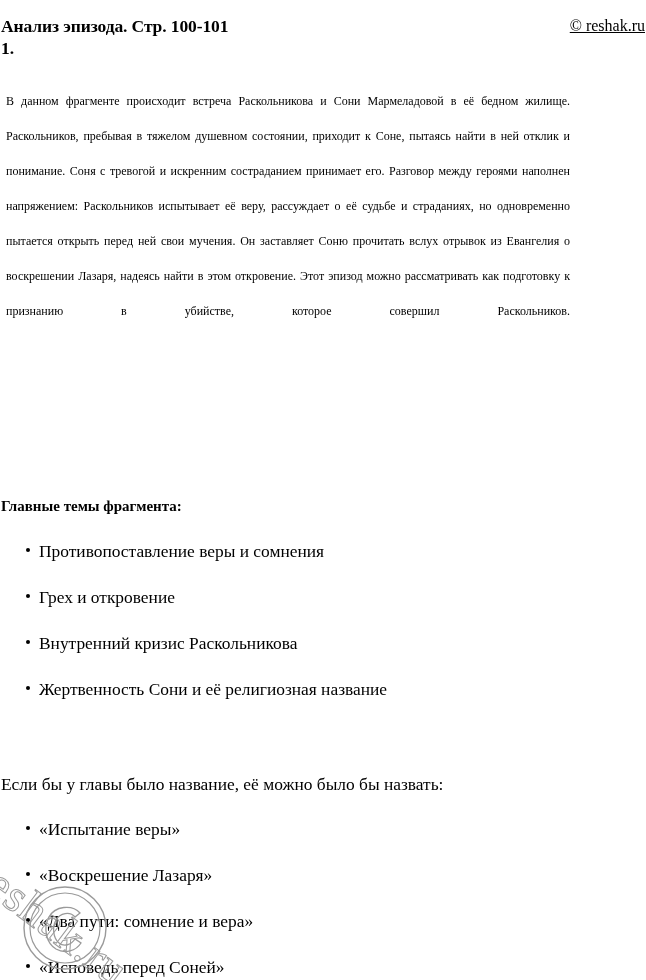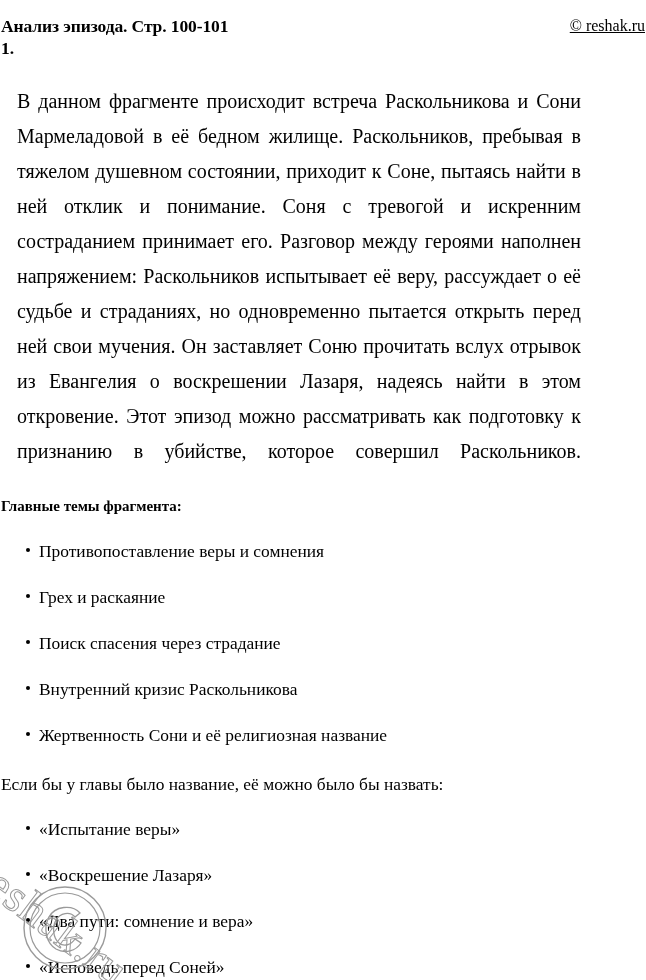--- a/index.html
+++ b/index.html
@@ -58,24 +58,24 @@
   .item-number {
     position: absolute;
     left: 1px;
     top: 38px;
     font-size: 17.5px;
     font-weight: bold;
   }
 
   .para {
     position: absolute;
-    left: 17px;
+    left: 6px;
     top: 84px;
     width: 564px;
-    font-size: 20px;
+    font-size: 12px;
     line-height: 35px;
     text-align: justify;
     text-justify: inter-word;
     hyphens: none;
   }
   
   .para::after {
     content: "";
     display: inline-block;
     width: 100%;
@@ -180,25 +180,21 @@
 
     <div class="subheading themes">Главные темы фрагмента:</div>
 
     <ul class="bullet-list themes">
       <li class="bullet-item">
         <span class="bullet-dot"></span>
         <span>Противопоставление веры и сомнения</span>
       </li>
       <li class="bullet-item">
         <span class="bullet-dot"></span>
-        <span>Грех и раскаяние</span>
-      </li>
-      <li class="bullet-item">
-        <span class="bullet-dot"></span>
-        <span>Поиск спасения через страдание</span>
+        <span>Грех и откровение</span>
       </li>
       <li class="bullet-item">
         <span class="bullet-dot"></span>
         <span>Внутренний кризис Раскольникова</span>
       </li>
       <li class="bullet-item">
         <span class="bullet-dot"></span>
         <span>Жертвенность Сони и её религиозная название</span>
       </li>
     </ul>

